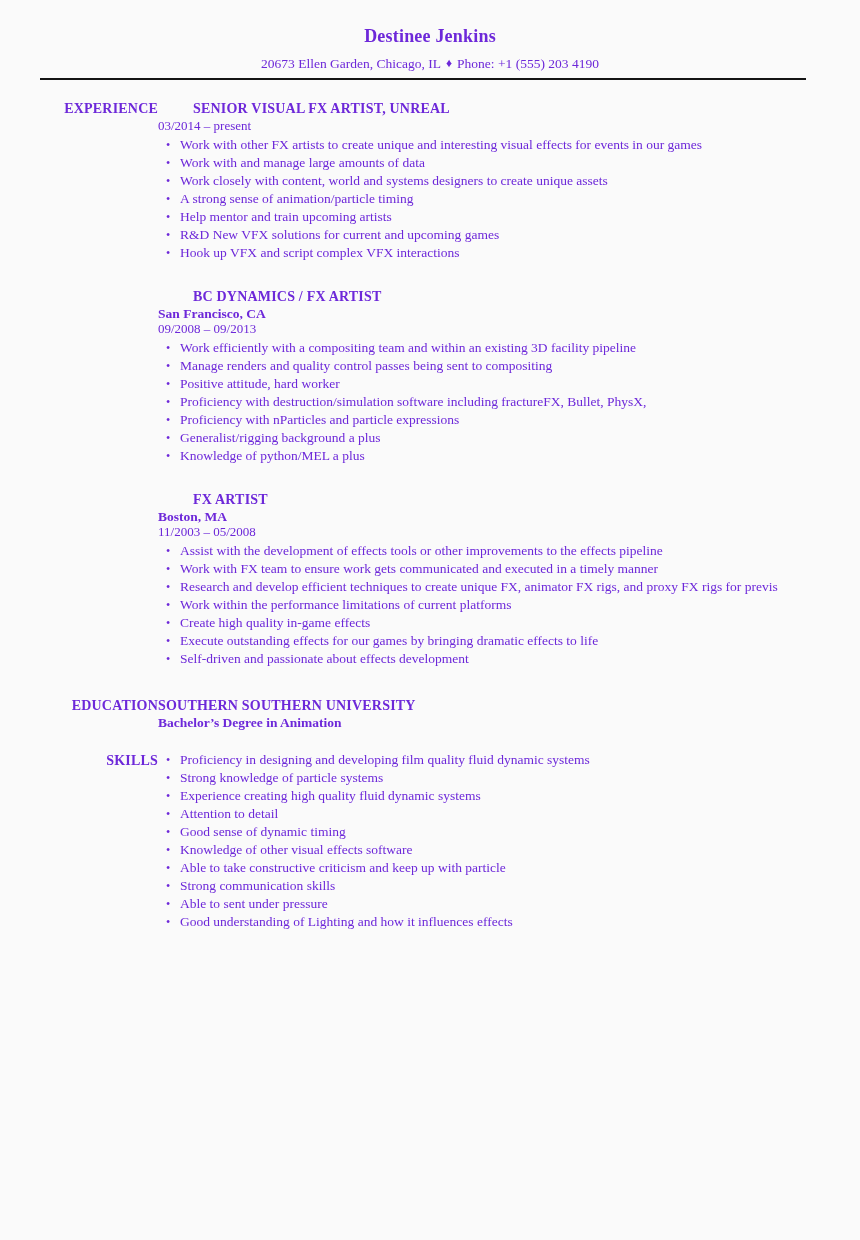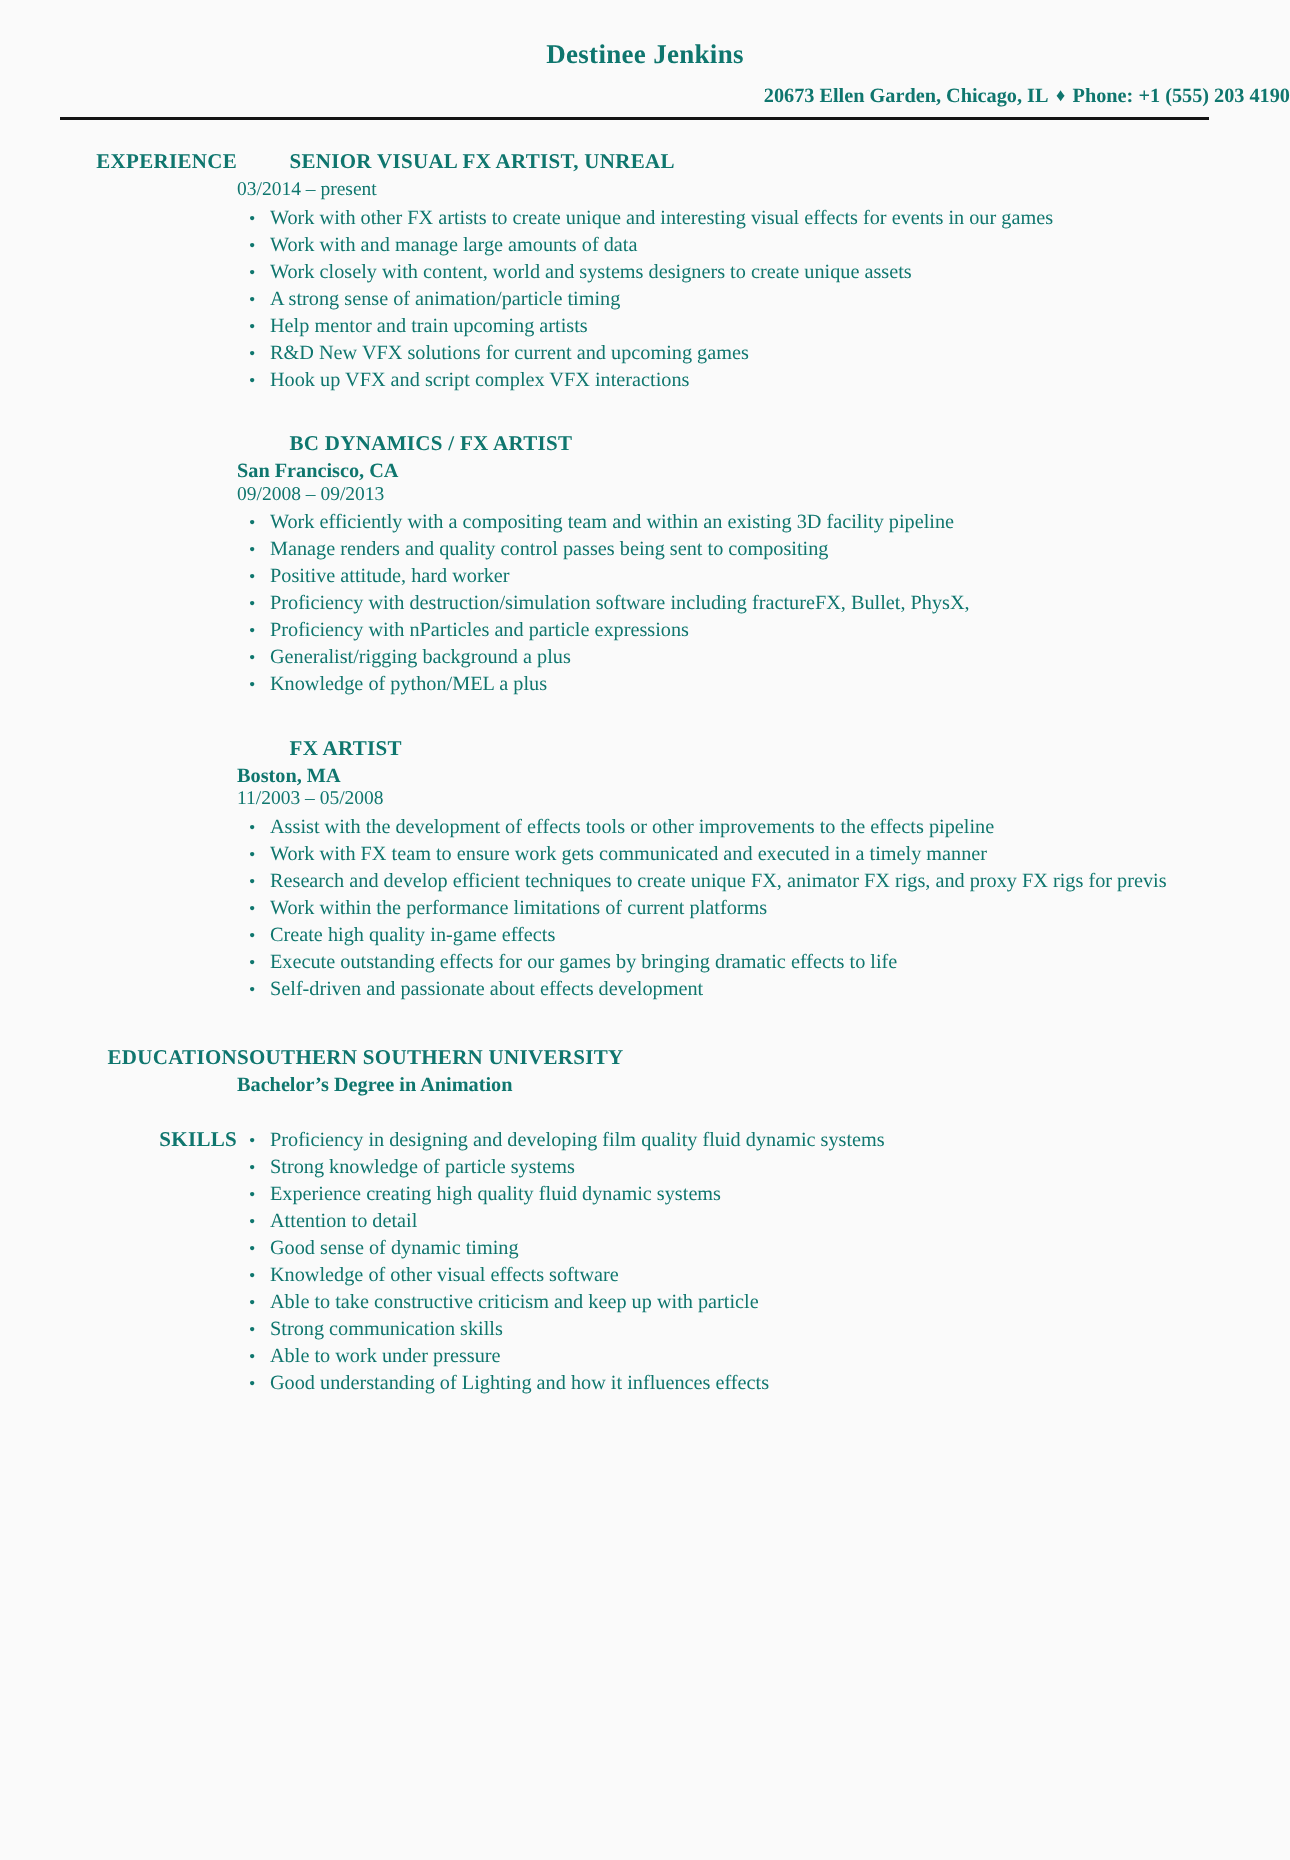--- a/index.html
+++ b/index.html
@@ -3,39 +3,38 @@
 <meta charset="utf-8">
 <style>
   html, body { margin: 0; padding: 0; }
   body { background: #e9e9e9; }
   .page {
     position: relative;
     width: 860px;
     height: 1240px;
     margin: 0 auto;
     background: #fafafa;
-    color: #0f766e;
+    color: #6d28d9;
     font-family: "Liberation Serif", serif;
     box-sizing: border-box;
     overflow: hidden;
   }
   
   .header { text-align: center; padding-top: 26px; }
   .name {
     font-size: 18px;
     font-weight: bold;
     line-height: 21px;
     letter-spacing: 0.2px;
   }
   .contact {
     margin-top: 9px;
     font-size: 13.5px;
-    font-weight: bold;
+    font-weight: normal;
     line-height: 16px;
-    text-align: right;
   }
   .contact .sep { padding: 0 5px; font-size: 12px; position: relative; top: -1px; }
   .rule {
     height: 0;
     border: none;
     border-top: 2.5px solid #141414;
     margin: 6px 54px 0 40px;
   }
   
   .content { margin-top: 19px; }
@@ -170,20 +169,20 @@
       <div class="section-body">
         <ul class="bullets">
           <li><span class="b">•</span><span>Proficiency in designing and developing film quality fluid dynamic systems</span></li>
           <li><span class="b">•</span><span>Strong knowledge of particle systems</span></li>
           <li><span class="b">•</span><span>Experience creating high quality fluid dynamic systems</span></li>
           <li><span class="b">•</span><span>Attention to detail</span></li>
           <li><span class="b">•</span><span>Good sense of dynamic timing</span></li>
           <li><span class="b">•</span><span>Knowledge of other visual effects software</span></li>
           <li><span class="b">•</span><span>Able to take constructive criticism and keep up with particle</span></li>
           <li><span class="b">•</span><span>Strong communication skills</span></li>
-          <li><span class="b">•</span><span>Able to work under pressure</span></li>
+          <li><span class="b">•</span><span>Able to sent under pressure</span></li>
           <li><span class="b">•</span><span>Good understanding of Lighting and how it influences effects</span></li>
         </ul>
       </div>
     </section>
 
   </div>
 </div>
 
 </body></html>

